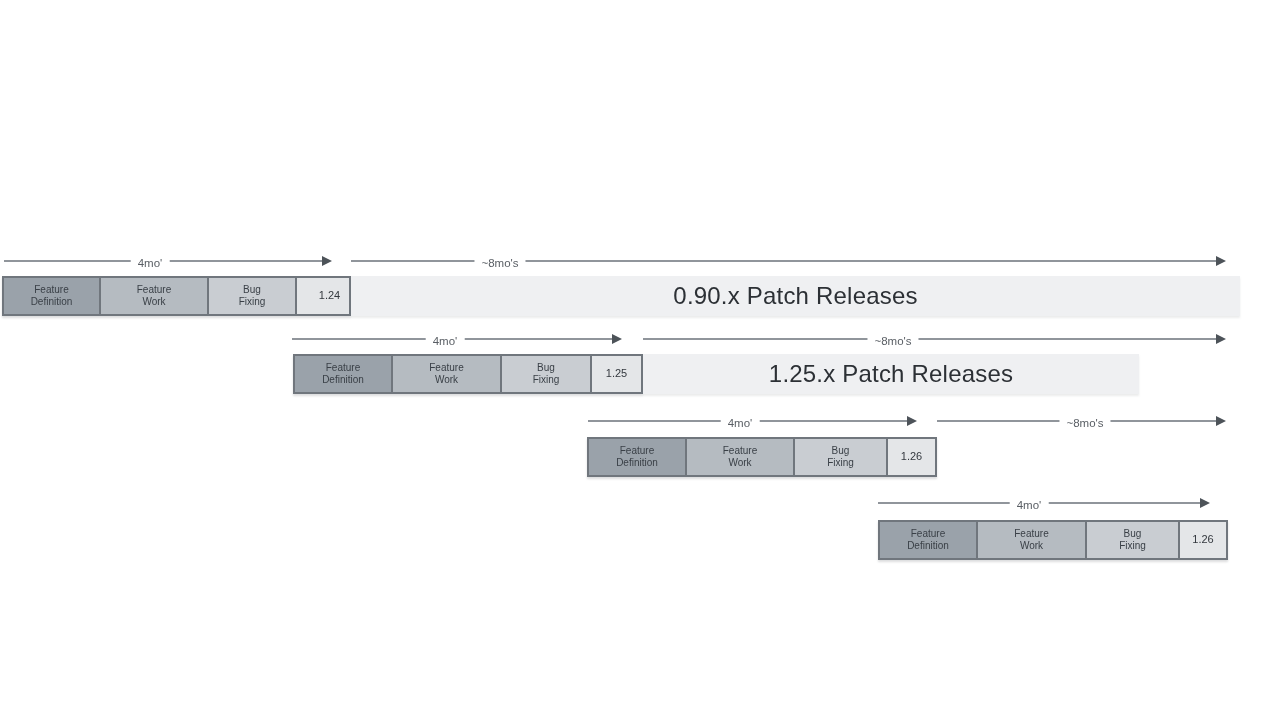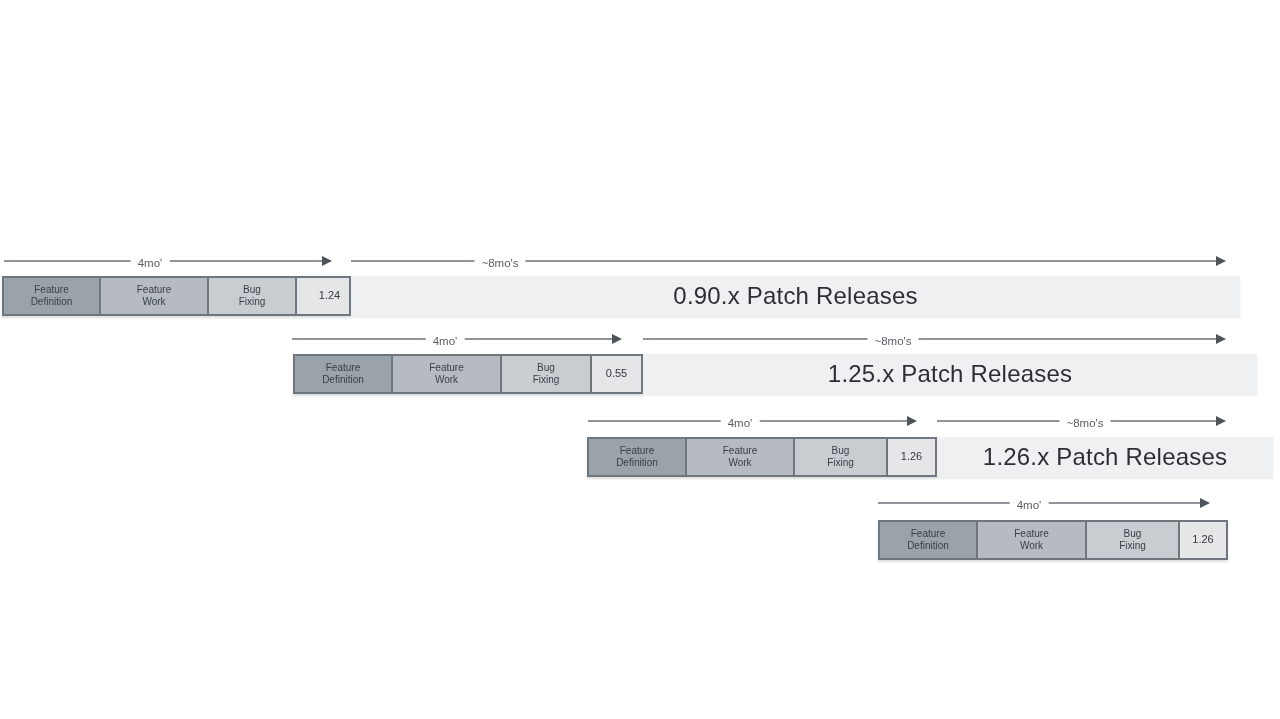--- a/index.html
+++ b/index.html
@@ -64,23 +64,23 @@
       <span class="head"></span>
       <span class="alabel" style="left:250px">~8mo's</span>
     </div>
     <div class="strip" style="left:293px;top:354px">
       <div class="box first" style="width: 100px; background-color: rgb(154, 162, 170);">Feature
 Definition</div>
       <div class="box" style="width: 109px; background-color: rgb(181, 187, 193);">Feature
 Work</div>
       <div class="box" style="width: 90px; background-color: rgb(201, 205, 210);">Bug
 Fixing</div>
-      <div class="box ver" style="width: 51px; background-color: rgb(228, 230, 232);">0.55</div>
+      <div class="box ver" style="width: 51px; background-color: rgb(228, 230, 232);">1.25</div>
     </div>
-    <div class="patchbar" style="left: 643px; top: 354px; width: 614px; background-color: rgb(239, 240, 242);">
+    <div class="patchbar" style="left: 643px; top: 354px; width: 496px; background-color: rgb(239, 240, 242);">
       <span class="patchtitle">1.25.x Patch Releases</span>
     </div>
   </div>
 
   <div class="row">
     <div class="arrow" style="left:588px;top:420px;width:327px">
       <span class="head"></span>
       <span class="alabel" style="left:152px">4mo'</span>
     </div>
     <div class="arrow" style="left:937px;top:420px;width:287px">
@@ -89,23 +89,20 @@
     </div>
     <div class="strip" style="left:587px;top:437px">
       <div class="box first" style="width: 100px; background-color: rgb(154, 162, 170);">Feature
 Definition</div>
       <div class="box" style="width: 108px; background-color: rgb(181, 187, 193);">Feature
 Work</div>
       <div class="box" style="width: 93px; background-color: rgb(201, 205, 210);">Bug
 Fixing</div>
       <div class="box ver" style="width: 49px; background-color: rgb(228, 230, 232);">1.26</div>
     </div>
-    <div class="patchbar" style="left: 937px; top: 437px; width: 336px; background-color: rgb(239, 240, 242);">
-      <span class="patchtitle">1.26.x Patch Releases</span>
-    </div>
   </div>
 
   <div class="row">
     <div class="arrow" style="left:878px;top:502px;width:330px">
       <span class="head"></span>
       <span class="alabel" style="left:151px">4mo'</span>
     </div>
     <div class="strip" style="left:878px;top:520px">
       <div class="box first" style="width: 100px; background-color: rgb(154, 162, 170);">Feature
 Definition</div>

